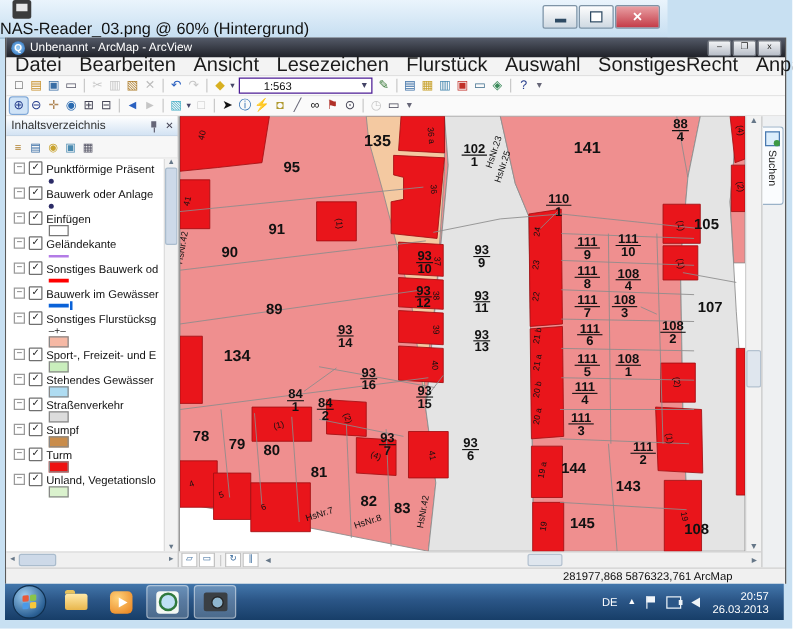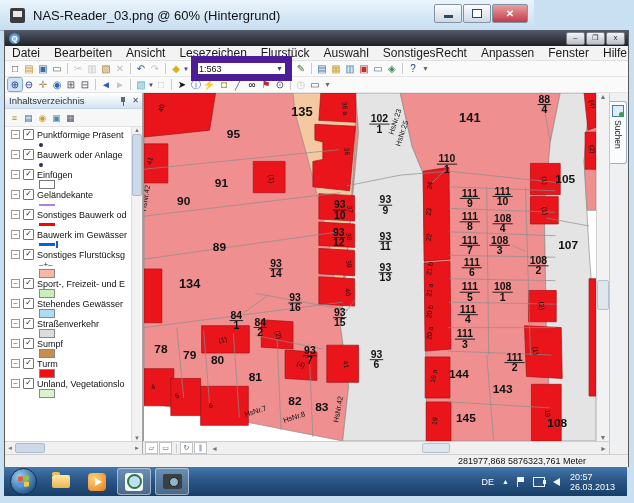--- a/index.html
+++ b/index.html
@@ -1,50 +1,50 @@
 <!DOCTYPE html>
 <html><head>
 <meta charset="utf-8">
 <style>
   html,body{margin:0;padding:0;}
   .screen{position:relative;width:634px;height:503px;background:#c8e0f2;overflow:hidden;
           font-family:"Liberation Sans",sans-serif;-webkit-font-smoothing:antialiased;}
   
   .viewer-titlebar{position:absolute;left:0;top:0;width:534px;height:30px;
-    background:linear-gradient(#eaf4fc,#c6def1);border-bottom:1px solid #98b6cd;display:flex;align-items:center;}
+    background:linear-gradient(#eaf4fc,#c6def1);border-bottom:1px solid #98b6cd;display:flex;align-items:flex-start;flex-direction:column;}
   .viewer-icon{width:15px;height:15px;margin:0 8px 0 10px;background:#3c3c3c;border-radius:2px;position:relative;}
   .viewer-icon::after{content:"";position:absolute;left:3px;top:3px;width:9px;height:6px;background:#e8e8e8;}
   .viewer-title{font-size:13px;color:#111;}
   .win-btns{position:absolute;right:6px;top:4px;display:flex;}
   .wbtn{width:26px;height:17px;border:1px solid #7f94a6;background:linear-gradient(#fdfdfd,#cfd9e2);
         border-radius:2px;margin-left:1px;display:flex;align-items:center;justify-content:center;}
   .wbtn .bar{width:9px;height:3px;background:#2e4a63;margin-top:6px;}
   .wbtn .box{width:8px;height:7px;border:1px solid #2e4a63;background:#fff;}
   .wbtn.close{width:34px;background:linear-gradient(#e9a0a4,#c43b47);color:#fff;font-size:10px;font-weight:bold;}
   
   .arcmap{position:absolute;left:4px;top:30px;width:623px;height:437px;background:#f0f0f0;
           display:flex;flex-direction:column;border-left:1px solid #5a5a5a;border-right:1px solid #5a5a5a;}
   .am-title{height:16px;background:linear-gradient(#555b69,#1f2128);display:flex;align-items:center;color:#fff;flex:0 0 auto;}
   .am-ico{width:11px;height:11px;border-radius:50%;background:radial-gradient(#9fd4ff,#1c62b0);margin:0 4px 0 4px;
           color:#fff;font-size:8px;line-height:11px;text-align:center;font-weight:bold;}
   .am-title-text{font-size:9.5px;}
   .am-btns{margin-left:auto;display:flex;margin-right:3px;}
   .ambtn{width:17px;height:11px;background:linear-gradient(#f3f4f6,#b9bfc9);border:1px solid #7a7f88;border-radius:2px;
          margin-left:1px;font-size:7px;line-height:10px;text-align:center;color:#222;}
-  .am-menubar{height:14px;background:#f3f3f3;display:flex;align-items:center;font-size:12px;color:#1a1a1a;
+  .am-menubar{height:14px;background:#f3f3f3;display:flex;align-items:center;font-size:16px;color:#1a1a1a;
               border-bottom:1px solid #e0e0e0;flex:0 0 auto;}
   .menu-item{padding:0 7px;}
   .toolbar{height:15px;background:#fafafa;display:flex;align-items:center;border-bottom:1px solid #e4e4e4;
            padding-left:3px;flex:0 0 auto;}
   .tbi{width:14px;height:13px;font-size:10px;line-height:13px;text-align:center;margin:0 0px;border-radius:2px;}
   .tbi.disabled{opacity:.35;filter:grayscale(1);}
   .tbi.active{background:#cfe3f7;outline:1px solid #7da7d8;}
   .tbsep{width:1px;height:11px;background:#c9c9c9;margin:0 3px;}
-  .tb-combo{width:86px;height:11px;background:#fff;border:7px solid #4c1d95;font-size:9px;display:flex;
-            align-items:center;padding-left:1px;color:#111;position:relative;margin:0 2px;}
+  .tb-combo{width:86px;height:11px;background:#fff;border:1px solid #4c1d95;font-size:9px;display:flex;
+            align-items:center;padding-left:19px;color:#111;position:relative;margin:0 2px;}
   .tb-combo .arrow{margin-left:auto;font-size:7px;color:#446;padding-right:2px;}
   .tb-overflow{font-size:7px;color:#667;margin-left:2px;}
   
   .am-body{flex:1 1 auto;display:flex;min-height:0;}
   .toc{width:137px;flex:0 0 auto;background:#f0f0f0;border-right:1px solid #a8a8a8;display:flex;flex-direction:column;}
   .toc-head{height:15px;background:linear-gradient(#ffffff,#d3e3f3);display:flex;align-items:center;
             font-size:9.5px;color:#333;padding-left:4px;border-bottom:1px solid #c6d6e6;}
   .toc-head .hicons{margin-left:auto;display:flex;align-items:center;padding-right:3px;}
   .pin{width:8px;height:10px;position:relative;margin-right:5px;}
   .pin::before{content:"";position:absolute;left:2px;top:1px;width:4px;height:5px;background:#667;}
@@ -121,21 +121,21 @@
   .tray{margin-left:auto;display:flex;align-items:center;color:#fff;}
   .tray-de{font-size:9px;margin-right:8px;}
   .tray-up{font-size:7px;margin-right:8px;}
   .tray-flag{width:8px;height:10px;position:relative;margin-right:8px;}
   .tray-flag::before{content:"";position:absolute;left:0;top:0;width:7px;height:5px;background:#f2f6fa;}
   .tray-flag::after{content:"";position:absolute;left:0;top:0;width:1px;height:10px;background:#dfe8f0;}
   .tray-net{width:10px;height:8px;border:1px solid #e8f0f6;background:#2b5687;margin-right:8px;}
   .tray-vol{width:0;height:0;border-right:7px solid #eef4f8;border-top:4px solid transparent;
             border-bottom:4px solid transparent;margin-right:10px;position:relative;}
   .tray-vol::before{content:"";position:absolute;left:-10px;top:-2px;width:3px;height:4px;background:#eef4f8;}
-  .clock{font-size:9px;line-height:10px;text-align:left;margin-right:12px;}
+  .clock{font-size:9px;line-height:10px;text-align:right;margin-right:12px;}
 </style>
 </head>
 <body>
 
 <div class="screen">
 
   <div class="viewer-titlebar">
     <div class="viewer-icon"></div>
     <div class="viewer-title">NAS-Reader_03.png @  60% (Hintergrund)</div>
     <div class="win-btns">
@@ -145,20 +145,21 @@
       <div class="wbtn">
           <div class="box"></div>
         </div>
       <div class="wbtn close">✕</div>
     </div>
   </div>
 
   <div class="arcmap">
     <div class="am-title">
       <div class="am-ico">Q</div>
+      <div class="am-title-text">Unbenannt - ArcMap - ArcView</div>
       <div class="am-btns">
         <div class="ambtn">–</div>
         <div class="ambtn">❐</div>
         <div class="ambtn">x</div>
       </div>
     </div>
 
     <div class="am-menubar">
         <div class="menu-item">Datei</div>
         <div class="menu-item">Bearbeiten</div>
@@ -692,21 +693,21 @@
 
       <div class="suchen-strip">
         <div class="suchen-tab">
           <div class="suchen-ico"></div>
           <div class="suchen-text">Suchen</div>
         </div>
       </div>
     </div>
 
     <div class="am-status">
-      <span>281977,868  5876323,761 Meter</span>
+      <span>281977,868  5876323,761 ArcMap</span>
     </div>
   </div>
 
   <div class="taskbar">
     <div class="orb">
       <div class="flag">
         <div style="background:#e85a3a"></div>
           <div style="background:#8ac44a"></div>
         <div style="background:#4a9ae8"></div>
           <div style="background:#f8c83a"></div>

